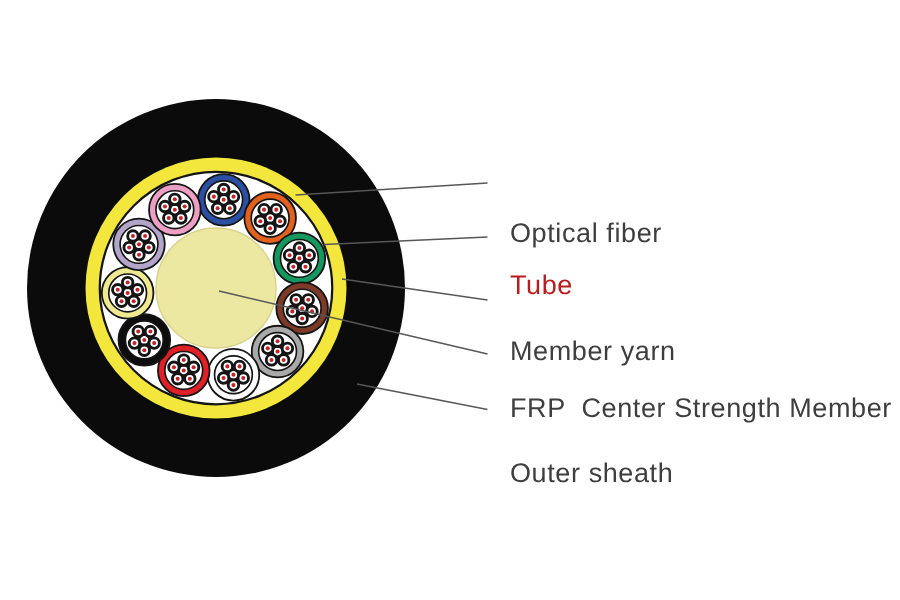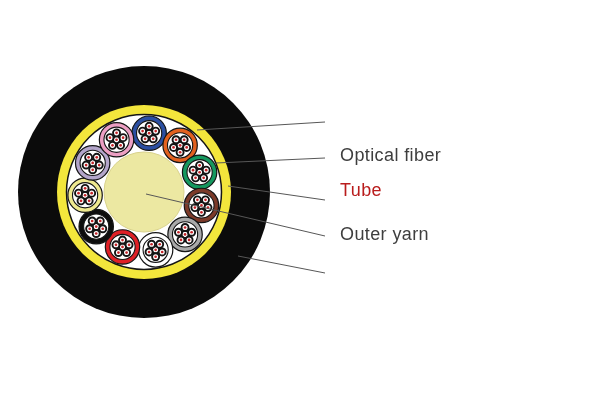--- a/index.html
+++ b/index.html
@@ -213,15 +213,17 @@
       <line x1="197" y1="130" x2="325" y2="122" stroke="#575757" stroke-width="1"></line>
       <line x1="216" y1="163" x2="325" y2="158" stroke="#575757" stroke-width="1"></line>
       <line x1="228" y1="186" x2="325" y2="200" stroke="#575757" stroke-width="1"></line>
       <line x1="146" y1="194" x2="325" y2="236" stroke="#575757" stroke-width="1"></line>
       <line x1="238" y1="256" x2="325" y2="273" stroke="#575757" stroke-width="1"></line>
     </svg>
 
   <div class="labels">
     <div class="diagram-label" style="left: 340px; top: 123px; color: rgb(62, 62, 62);">Optical fiber</div>
     <div class="diagram-label" style="left: 340px; top: 158px; color: #b91c1c;">Tube</div>
-    <div class="diagram-label" style="left: 340px; top: 202px; color: rgb(62, 62, 62);">Outer yarn</div>
+    <div class="diagram-label" style="left: 340px; top: 202px; color: rgb(62, 62, 62);">Member yarn</div>
+    <div class="diagram-label" style="left: 340px; top: 240px; color: rgb(62, 62, 62);">FRP  Center Strength Member</div>
+    <div class="diagram-label" style="left: 340px; top: 283px; color: rgb(62, 62, 62);">Outer sheath</div>
   </div>
 </div>
 
 </body></html>

